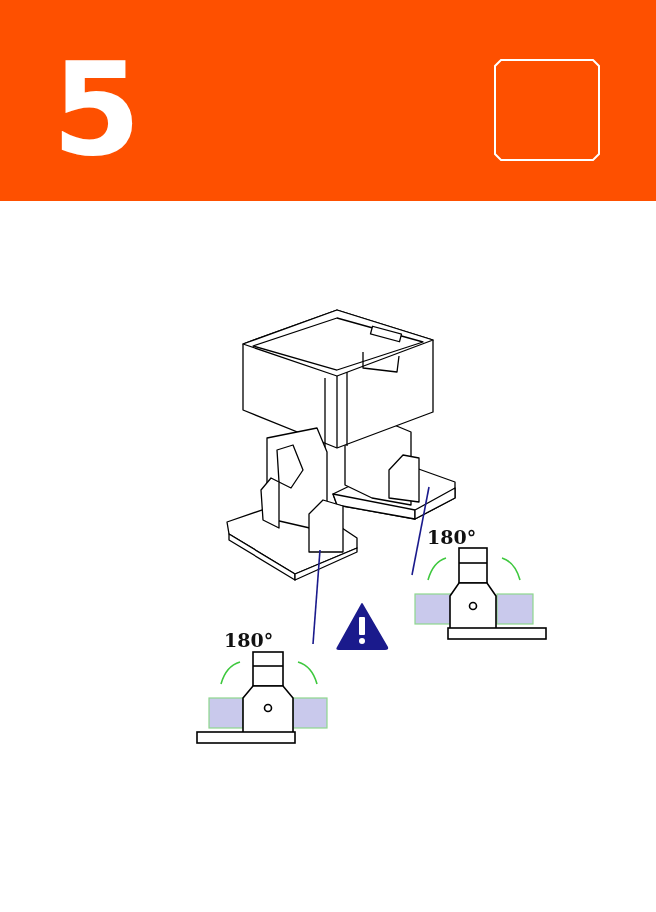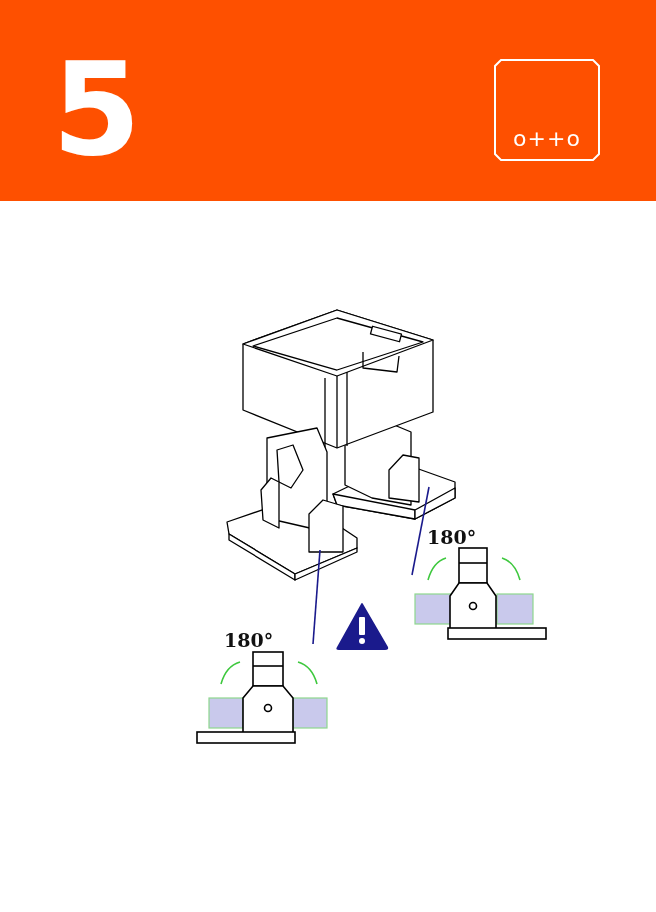--- a/index.html
+++ b/index.html
@@ -13,21 +13,20 @@
 </style>
 </head>
 <body>
 
 <div class="header">
   <div class="step-number">5</div>
   <div class="logo">
     <svg width="106" height="102" viewBox="0 0 106 102">
       <polygon points="7,1 99,1 105,7 105,95 99,101 7,101 1,95 1,7" fill="none" stroke="#fff" stroke-width="2"></polygon>
     </svg>
-    <div class="logo-text">o++o</div>
   </div>
 </div>
 
 <div class="illustration">
   <svg width="656" height="711" viewBox="0 201 656 711" xmlns="http://www.w3.org/2000/svg">
     <g fill="#fff" stroke="#000" stroke-width="1.3" stroke-linejoin="round">
 
       <g>
         <polygon points="306,494 372,462 428,482 428,498 388,519 310,505"></polygon>
         <polygon points="306,494 310,505 388,519 388,510"></polygon>

